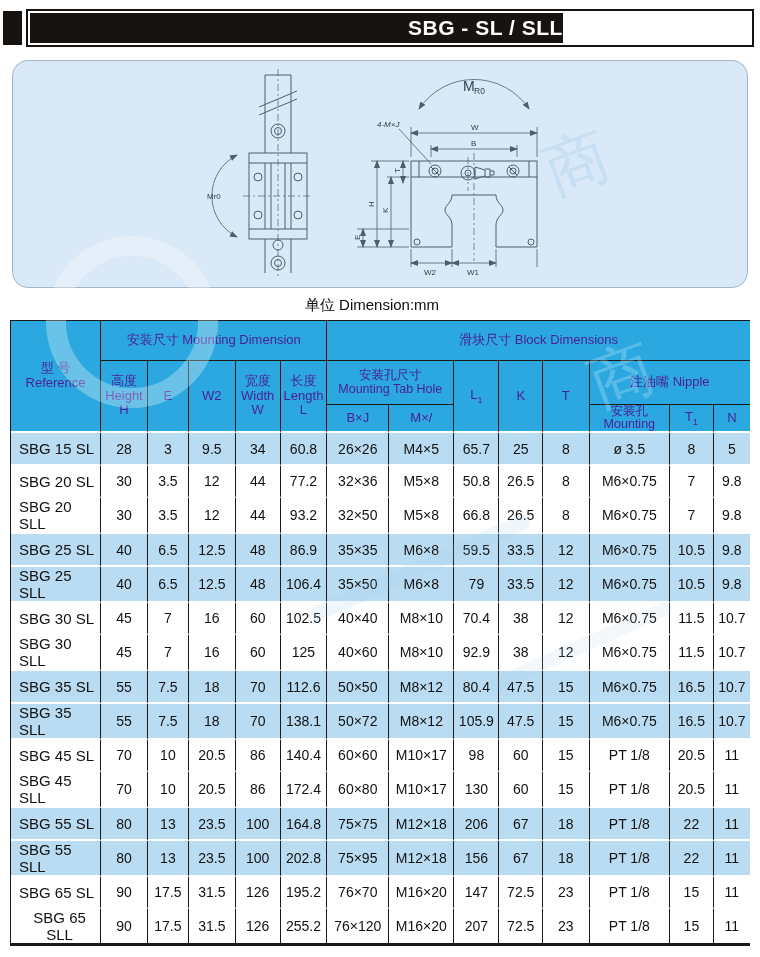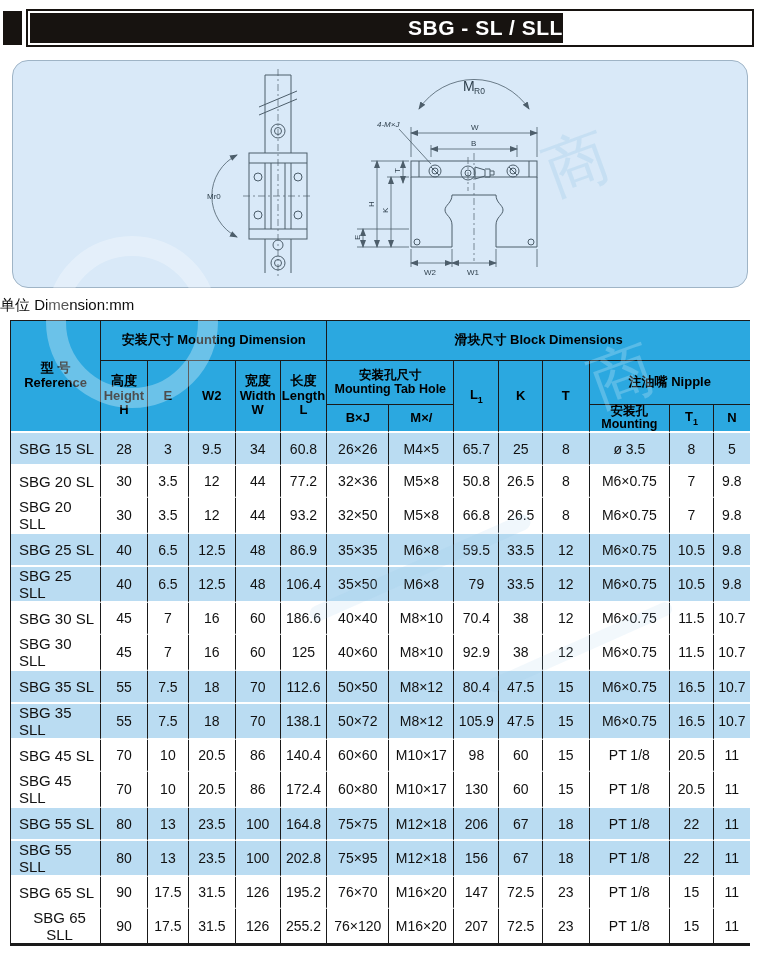--- a/index.html
+++ b/index.html
@@ -27,30 +27,30 @@
   .diagram svg { display:block; }
   .dwg { stroke:#4d5e6b; stroke-width:1; fill:none; }
   .dwg-fill { fill:#D9E9F8; stroke:#4d5e6b; stroke-width:1; }
   .cl { stroke:#4d5e6b; stroke-width:.7; stroke-dasharray:7 3 2 3; fill:none; }
   .dim { stroke:#4d5e6b; stroke-width:.8; fill:none; }
   .lbl { fill:#2e3f4c; font-size:8px; font-family:"Liberation Sans",sans-serif; }
   .lbl-big { fill:#2e3f4c; font-size:14px; font-family:"Liberation Sans",sans-serif; }
   .lbl-sub { fill:#2e3f4c; font-size:8.5px; font-family:"Liberation Sans",sans-serif; }
 
   
-  .unit-note { text-align:left; margin:8px 16px 5px 0; font-size:15px; color:#0d0d0d; }
+  .unit-note { text-align:center; margin:8px 16px 5px 0; font-size:15px; color:#0d0d0d; }
 
   
   table.spec {
     border-collapse:separate; border-spacing:0; width:740px; margin:0 10px;
     table-layout:fixed;
     border-top:1px solid #1a1a1a; border-left:1px solid #1a1a1a; border-bottom:3px solid #1a1a1a;
   }
   .spec th {
-    background:#2BA8E0; color:#000000; font-size:13px; font-weight:bold;
+    background:#2BA8E0; color:#4c1d95; font-size:13px; font-weight:normal;
     border-right:1px solid #1a1a1a; border-bottom:1px solid #1a1a1a;
     padding:0 1px; line-height:1.13; text-align:center; vertical-align:middle;
   }
   .spec th.hb { border-bottom:2px solid #ffffff; }
   .spec tr > *:last-child { border-right:none; }
   .spec thead tr.h1 { height:40px; }
   .spec thead tr.h2 { height:44px; }
   .spec thead tr.h3 { height:27px; }
   .spec td {
     font-size:14px; text-align:center; padding:0;
@@ -338,21 +338,21 @@
     <td>M6×0.75</td>
     <td>10.5</td>
     <td>9.8</td>
   </tr>
       <tr class="white">
     <td class="model">SBG 30 SL</td>
     <td>45</td>
     <td>7</td>
     <td>16</td>
     <td>60</td>
-    <td>186.6</td>
+    <td>102.5</td>
     <td>40×40</td>
     <td>M8×10</td>
     <td>70.4</td>
     <td>38</td>
     <td>12</td>
     <td>M6×0.75</td>
     <td>11.5</td>
     <td>10.7</td>
   </tr>
       <tr class="white">

